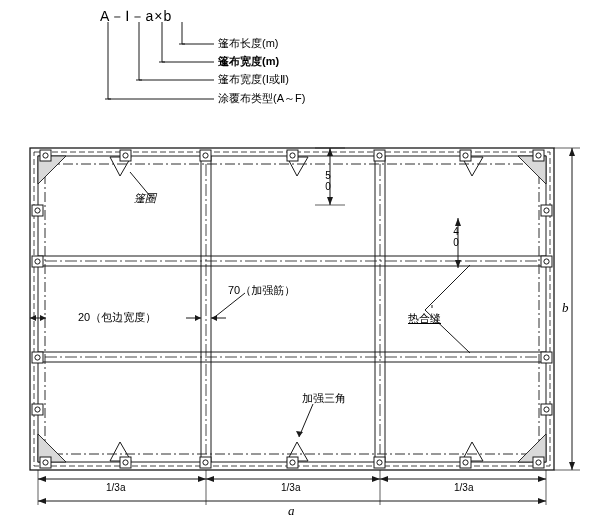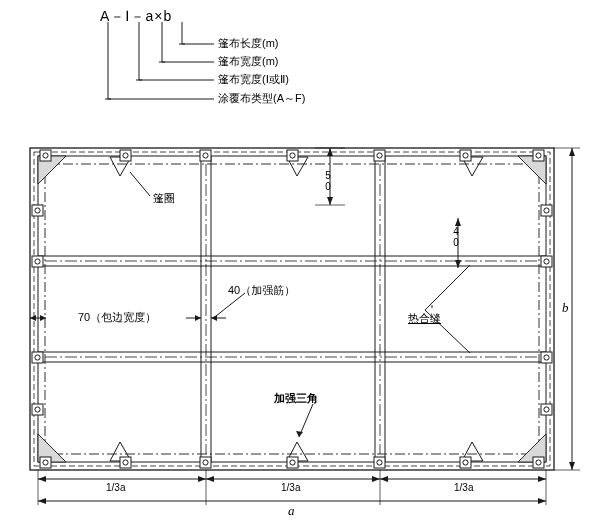--- a/index.html
+++ b/index.html
@@ -217,33 +217,33 @@
         <polygon points="572,148 569,156 575,156" fill="#1a1a1a" stroke="none"></polygon>
         <polygon points="572,470 569,462 575,462" fill="#1a1a1a" stroke="none"></polygon>
       </g>
 
     </g>
   </svg>
 
   <div class="code" style="left:100px;top:8px;">A－Ⅰ－a×b</div>
 
   <div class="lbl" style="left:218px;top:37px;">篷布长度(m)</div>
-  <div class="lbl" style="left:218px;top:55px;">篷布宽度(m)</div>
+  <div class="lbl" style="left:218px;top:55px;font-weight:bold;">篷布宽度(m)</div>
   <div class="lbl" style="left:218px;top:73px;">篷布宽度(Ⅰ或Ⅱ)</div>
   <div class="lbl" style="left:218px;top:92px;">涂覆布类型(A～F)</div>
 
-  <div class="lbl" style="left:153px;top:192px;">篷圈</div>
-
-  <div class="lbl" style="left:78px;top:311px;">70（包边宽度）</div>
-
-  <div class="lbl" style="left:228px;top:284px;">40（加强筋）</div>
+  <div class="lbl" style="left:134px;top:192px;font-style:italic;">篷圈</div>
+
+  <div class="lbl" style="left:78px;top:311px;">20（包边宽度）</div>
+
+  <div class="lbl" style="left:228px;top:284px;">70（加强筋）</div>
 
   <div class="lbl" style="left:408px;top:312px;text-decoration:underline;">热合缝</div>
 
-  <div class="lbl" style="left:274px;top:392px;font-weight:bold;">加强三角</div>
+  <div class="lbl" style="left:302px;top:392px;">加强三角</div>
 
   <div class="lbl lbl-sm vert" style="left:322px;top:170px;">50</div>
 
   <div class="lbl lbl-sm vert" style="left:450px;top:226px;">40</div>
 
   <div class="lbl lbl-sm" style="left:106px;top:482px;">1/3a</div>
   <div class="lbl lbl-sm" style="left:281px;top:482px;">1/3a</div>
   <div class="lbl lbl-sm" style="left:454px;top:482px;">1/3a</div>
 
   <div class="ital" style="position:absolute;left:288px;top:503px;">a</div>

